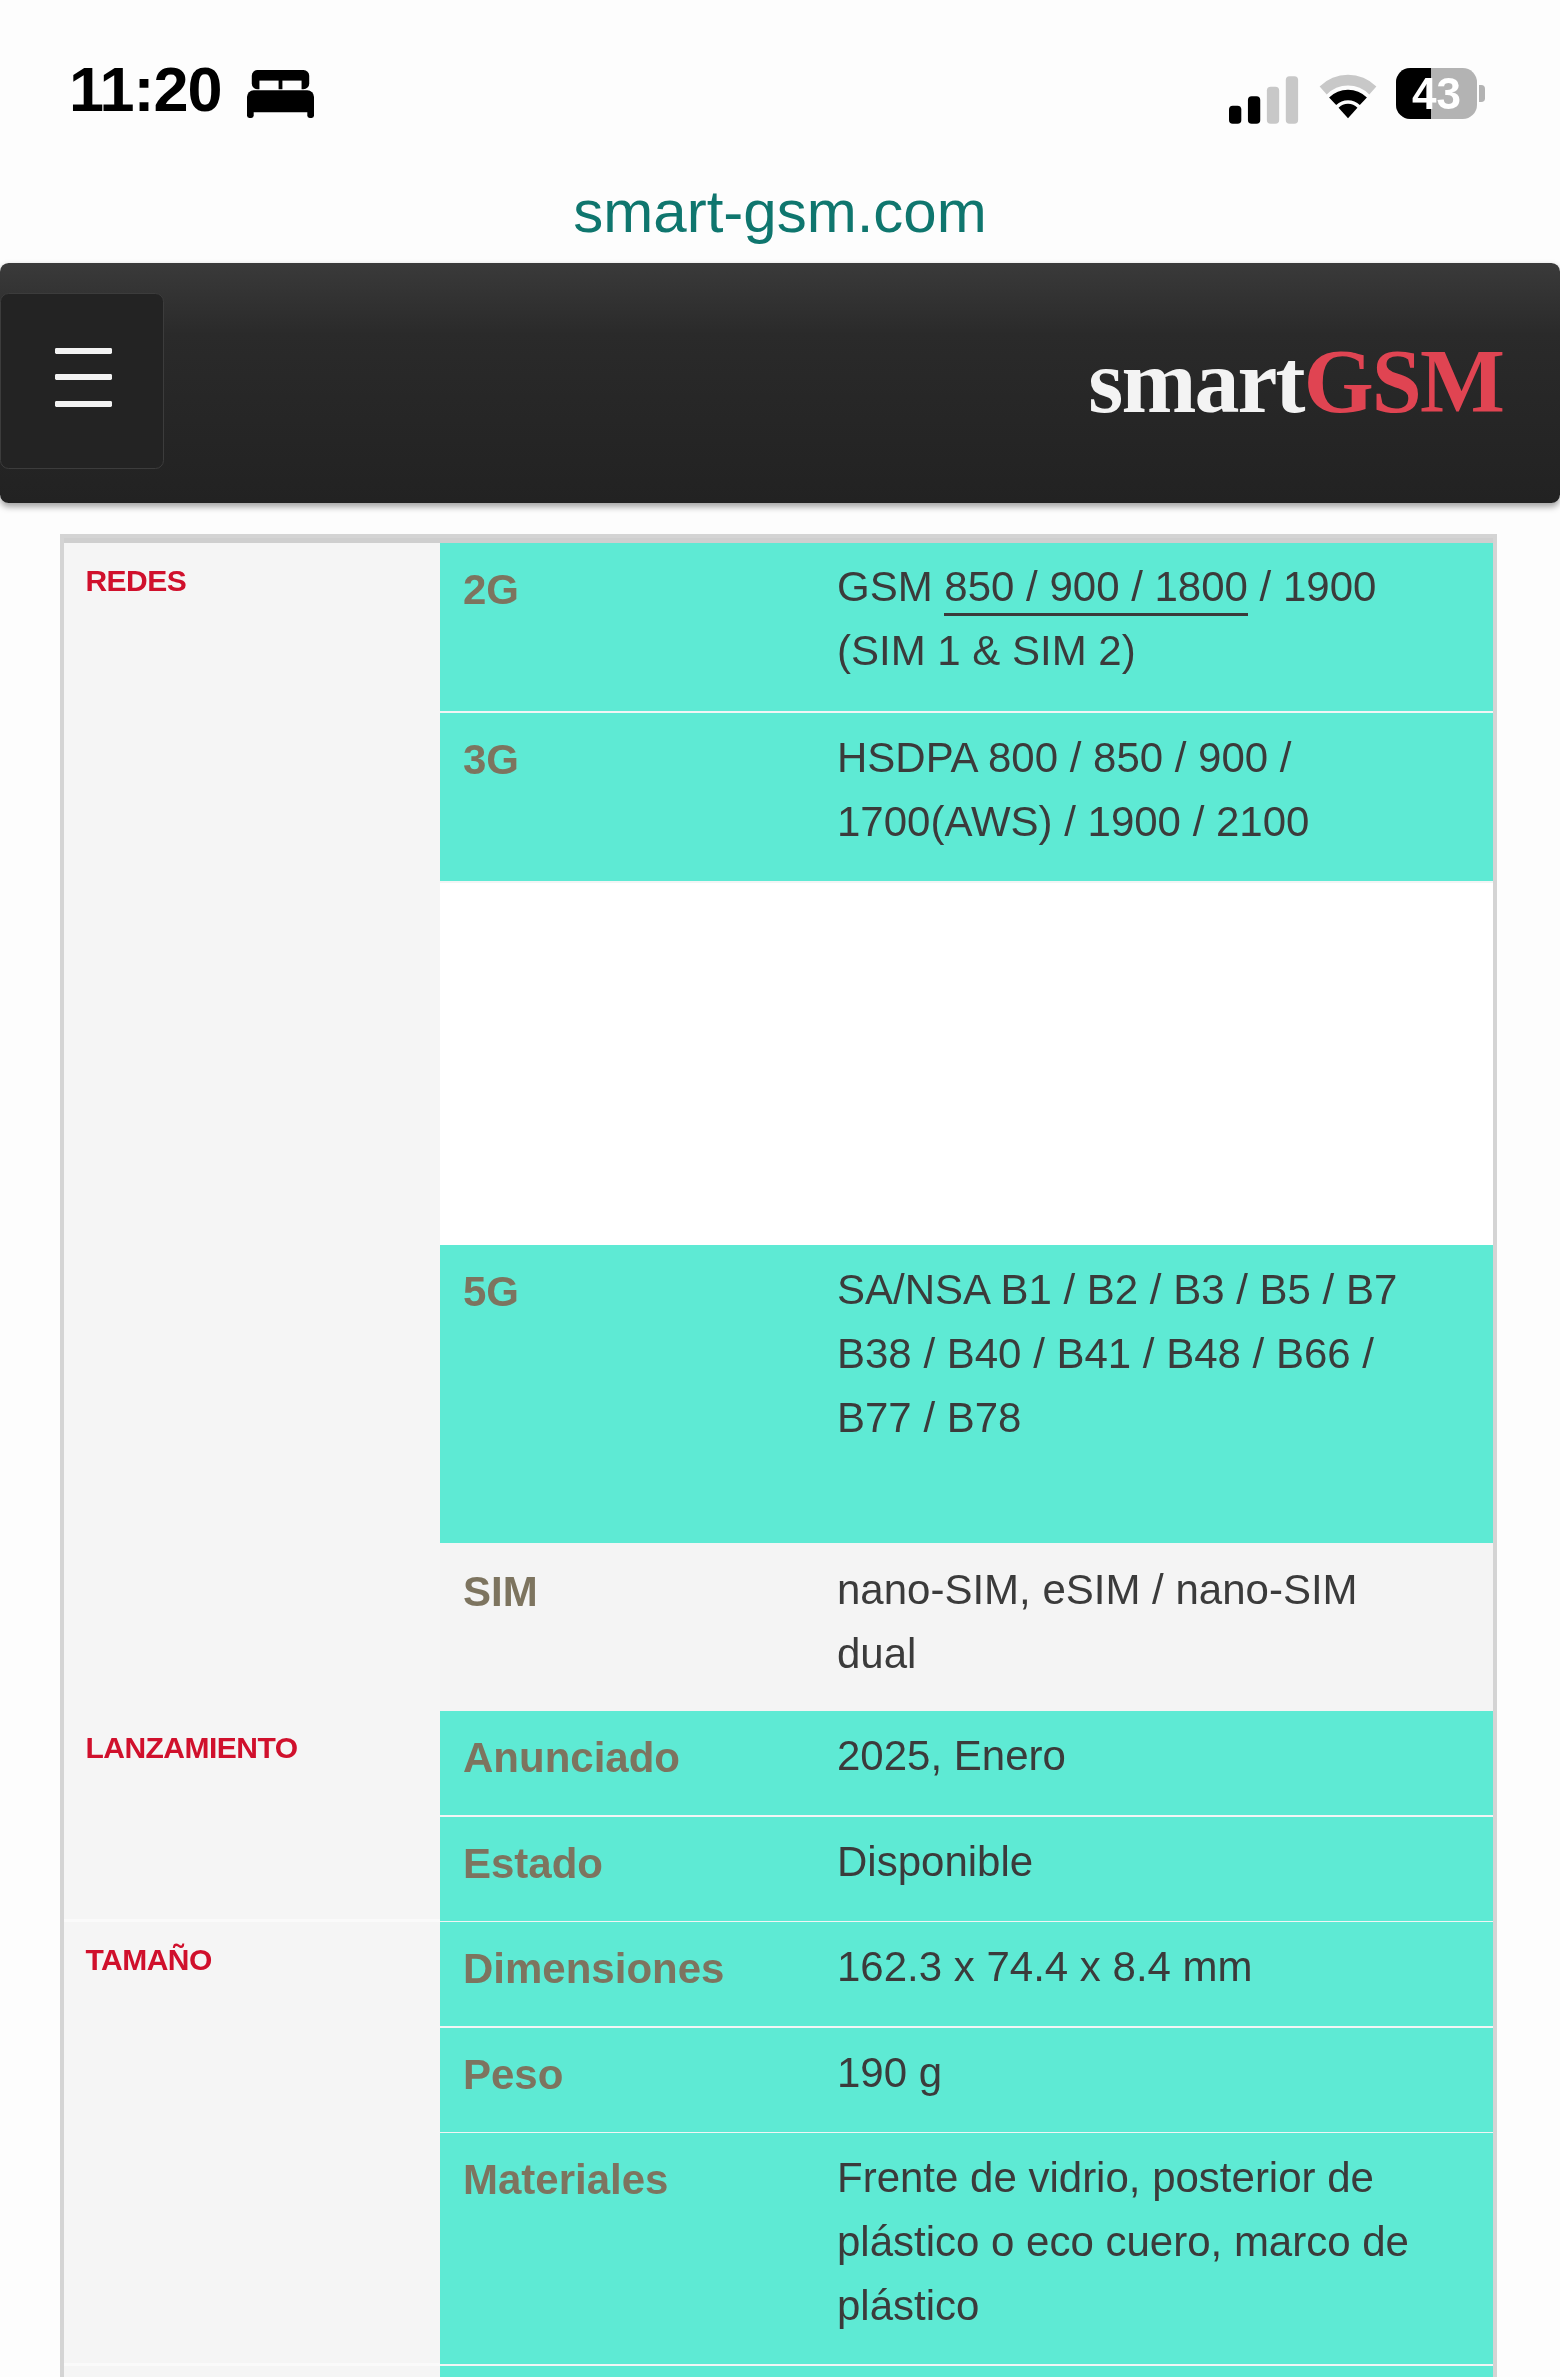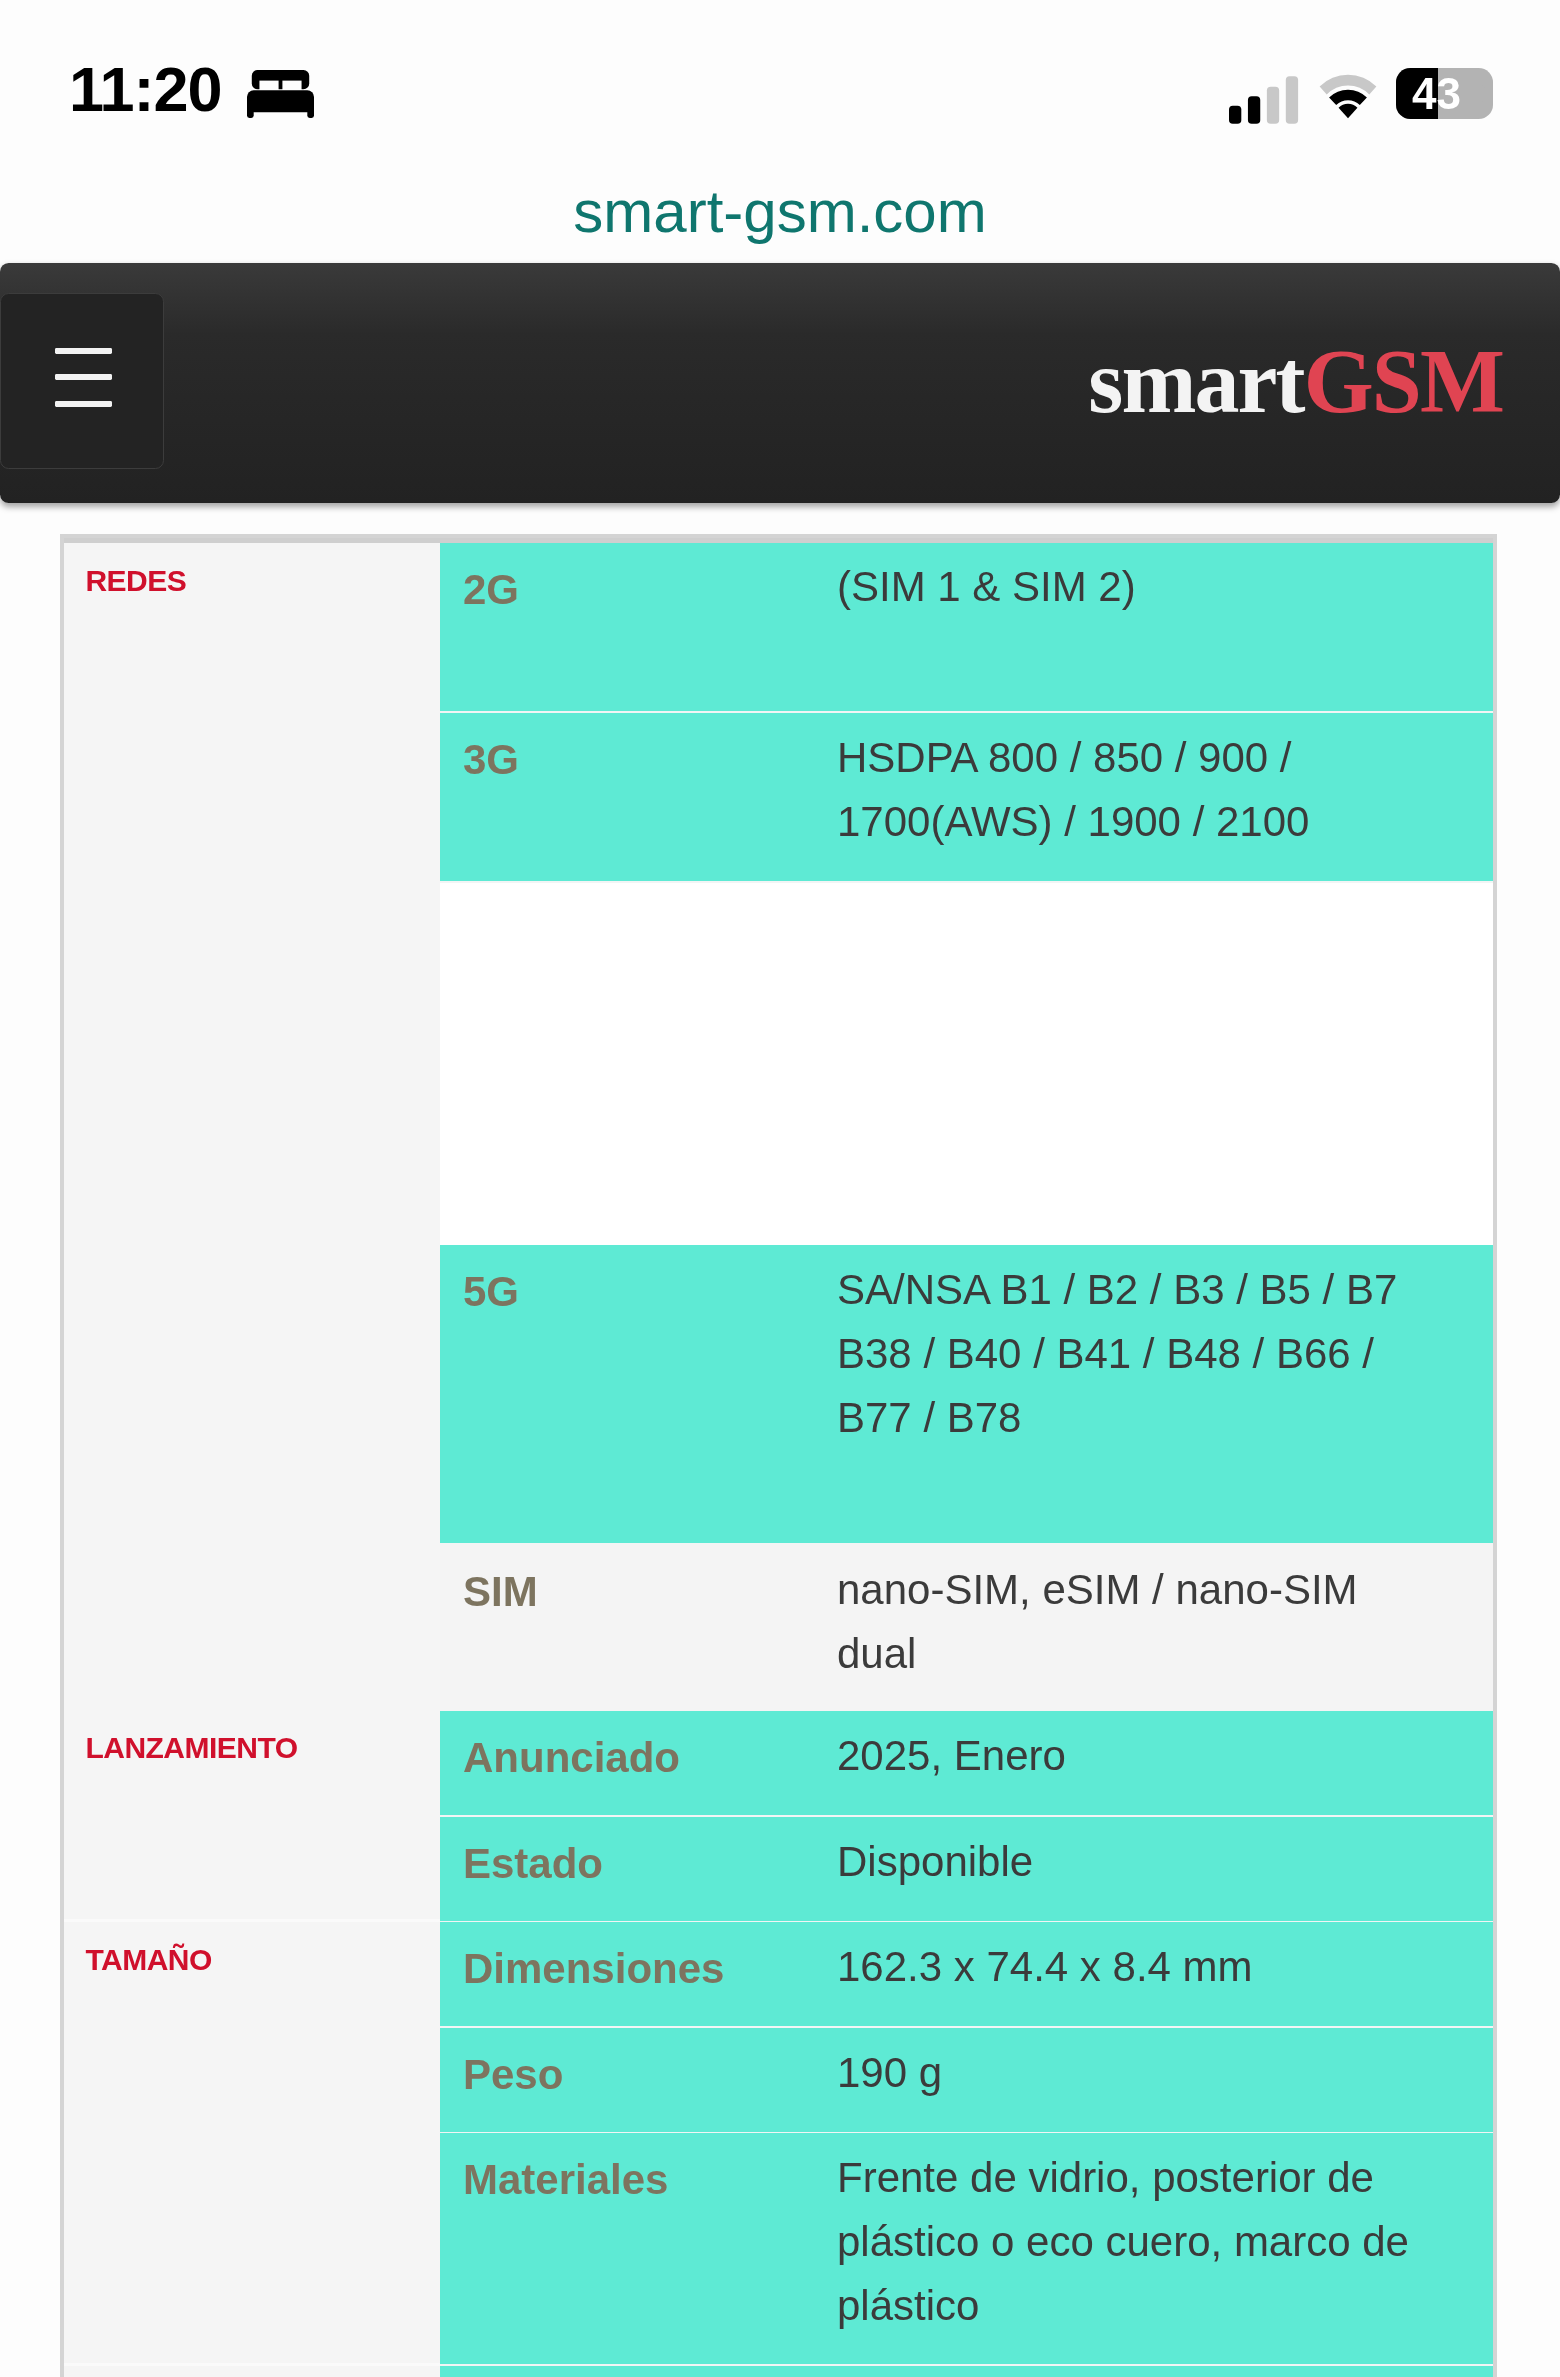--- a/index.html
+++ b/index.html
@@ -8,21 +8,21 @@
     background: #fdfdfd;
     font-family: "Liberation Sans", sans-serif;
   }
   
   .status-bar { position: absolute; left: 0; top: 0; width: 1560px; height: 157px; background: #fdfdfd; }
   .time { position: absolute; left: 69px; top: 53px; font-size: 63px; font-weight: 700; color: #000; letter-spacing: -1px; font-family: "Liberation Sans", sans-serif; }
   .bed-icon { position: absolute; left: 247px; top: 70px; width: 67px; height: 48px; }
   .signal-icon { position: absolute; left: 1229px; top: 76px; width: 71px; height: 48px; }
   .wifi-icon { position: absolute; left: 1317px; top: 70px; width: 62px; height: 52px; }
   .battery { position: absolute; left: 1396px; top: 68px; width: 88px; height: 51px; }
-  .battery-body { position: absolute; left: 0; top: 0; width: 81px; height: 51px; border-radius: 14.3px; overflow: hidden; background: #b3b3b3; padding-left: 16px; }
+  .battery-body { position: absolute; left: 0; top: 0; width: 81px; height: 51px; border-radius: 14.3px; overflow: hidden; background: #b3b3b3; }
   .battery-fill { position: absolute; left: 0; top: 0; height: 100%; background: #000; }
   .battery-text { position: absolute; left: 0; top: 0; width: 81px; height: 51px; line-height: 51px; text-align: center; color: #fff; font-weight: 700; font-size: 44px; font-family: "Liberation Sans", sans-serif; }
   .battery-nub { position: absolute; left: 83px; top: 17px; width: 5.7px; height: 17px; border-radius: 0 3.8px 3.8px 0; background: #b3b3b3; }
   .url { position: absolute; left: 0; top: 177px; width: 1560px; text-align: center; font-size: 60px; color: #0f766e; }
 
   
   .site-header {
     position: absolute; left: 0; top: 263px; width: 1560px; height: 240px;
     background: linear-gradient(#3a3a3a 0%, #2a2a2a 30%, #222 100%);
     border-radius: 8.6px; box-shadow: 0 3.8px 6.7px rgba(0,0,0,0.35);
@@ -101,20 +101,21 @@
 </div>
 
 <div class="spec-table">
   <div class="cat-col"></div>
 
   <div class="cat-label" style="top:26px">REDES</div>
 
   <div class="row" style="top:4.8px;height:170px">
     <div class="spec-name">2G</div>
     <div class="spec-value">
+      <span class="line">GSM <span class="underline">850 / 900 / 1800</span> / 1900</span>
       <span class="line">(SIM 1 &amp; SIM 2)</span>
     </div>
   </div>
 
   <div class="row" style="top:175px;height:170px">
     <div class="spec-name">3G</div>
     <div class="spec-value">
       <span class="line">HSDPA 800 / 850 / 900 /</span>
       <span class="line">1700(AWS) / 1900 / 2100</span>
     </div>

